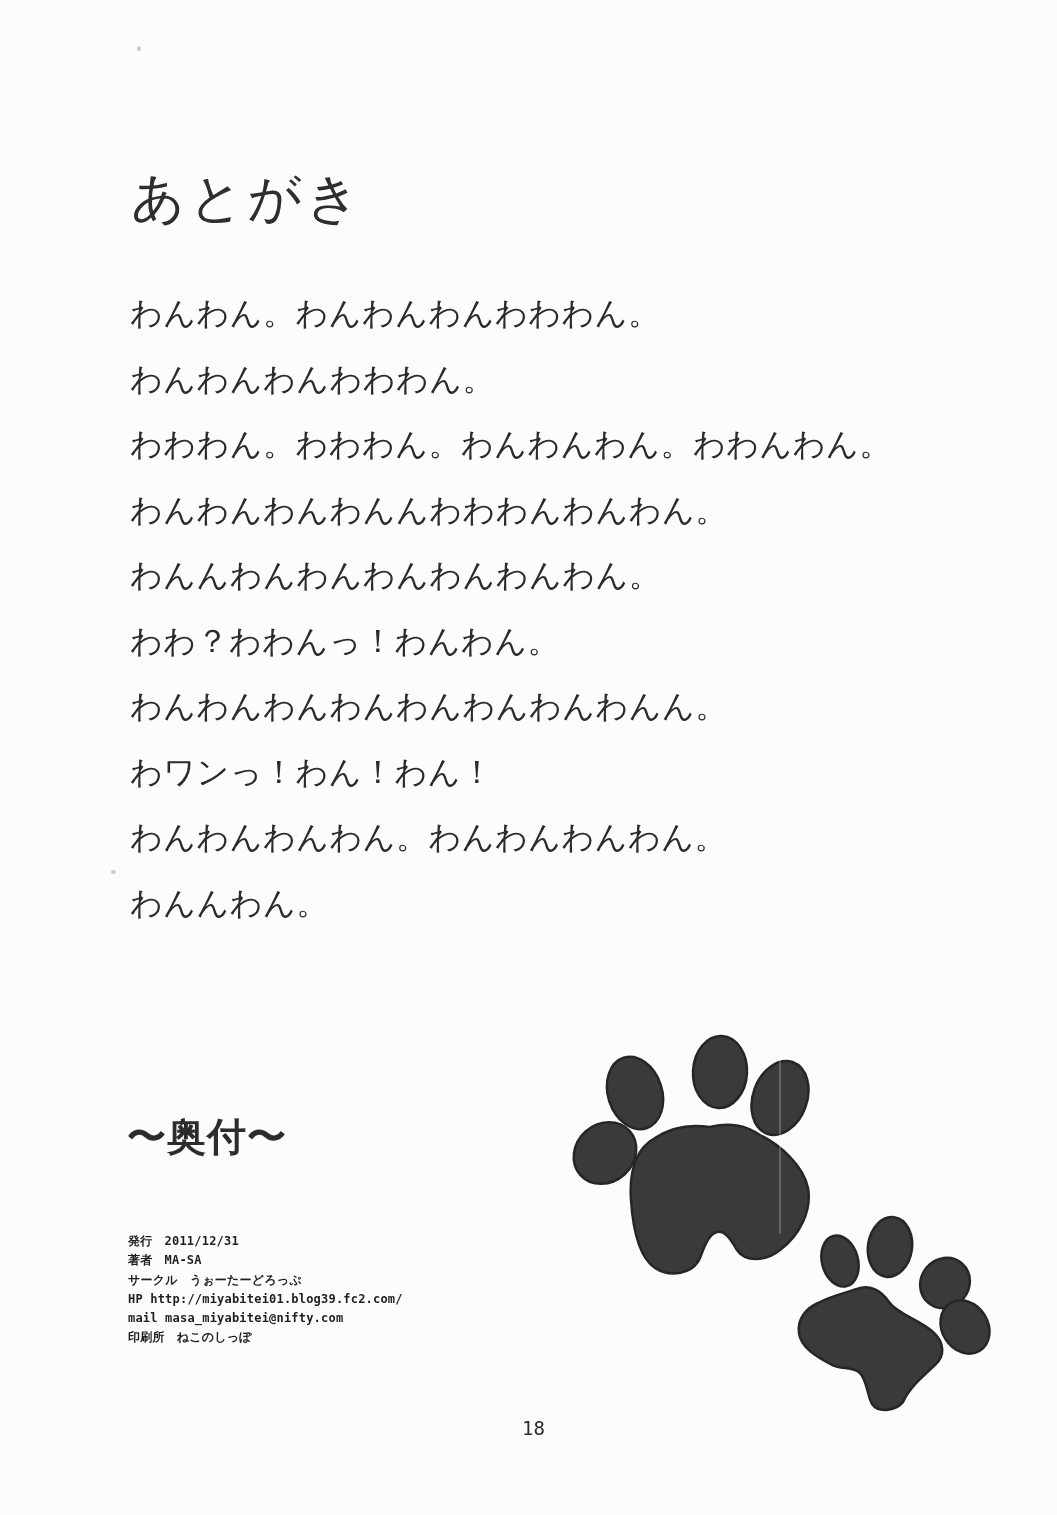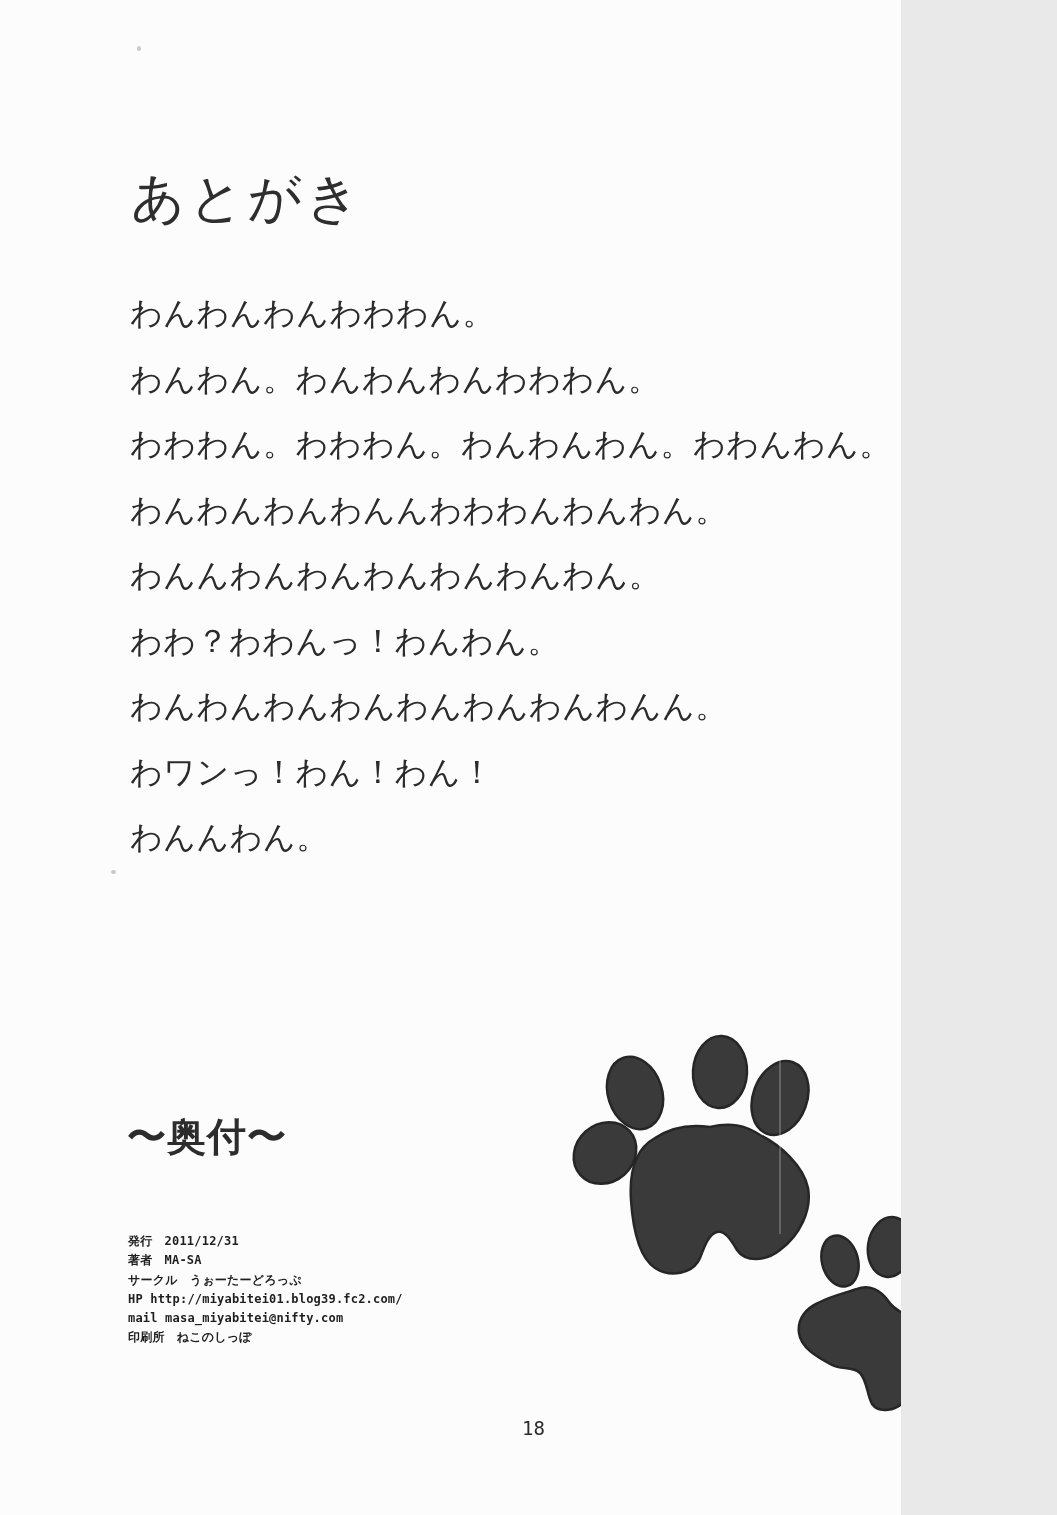--- a/index.html
+++ b/index.html
@@ -1,19 +1,19 @@
 <!DOCTYPE html>
 <html><head>
 <meta charset="utf-8">
 <style>
   html, body { margin: 0; padding: 0; }
   body { background: #e9e9e9; }
   .page {
     position: relative;
-    width: 901px;
+    width: 1057px;
     height: 1515px;
     background: #fcfcfc;
     overflow: hidden;
     color: #2b2b2b;
   }
   .afterword-title {
     position: absolute;
     left: 131px;
     top: 163px;
     margin: 0;
@@ -88,28 +88,29 @@
   .speck2 { left: 111px; top: 870px; width: 5px; height: 4px; }
 </style>
 </head>
 <body>
 
 <div class="page">
 
   <h1 class="afterword-title">あとがき</h1>
 
   <div class="afterword-body">
+    <p>わんわん。わんわんわんわわわん。</p>
     <p>わんわんわんわわわん。</p>
-    <p>わんわん。わんわんわんわわわん。</p>
     <p>わわわん。わわわん。わんわんわん。わわんわん。</p>
     <p>わんわんわんわんんわわわんわんわん。</p>
     <p>わんんわんわんわんわんわんわん。</p>
     <p>わわ？わわんっ！わんわん。</p>
     <p>わんわんわんわんわんわんわんわんん。</p>
     <p>わワンっ！わん！わん！</p>
+    <p>わんわんわんわん。わんわんわんわん。</p>
     <p>わんんわん。</p>
   </div>
 
   <div class="paw paw-large">
     <svg width="250" height="250" viewBox="0 0 250 250" xmlns="http://www.w3.org/2000/svg">
       <g fill="#3a3a3a">
         <ellipse cx="40" cy="123" rx="33" ry="29" transform="rotate(-42 40 123)"></ellipse>
         <ellipse cx="70" cy="63" rx="27" ry="37" transform="rotate(-18 70 63)"></ellipse>
         <ellipse cx="155" cy="42" rx="27" ry="36" transform="rotate(3 155 42)"></ellipse>
         <ellipse cx="215" cy="68" rx="27" ry="38" transform="rotate(20 215 68)"></ellipse>

